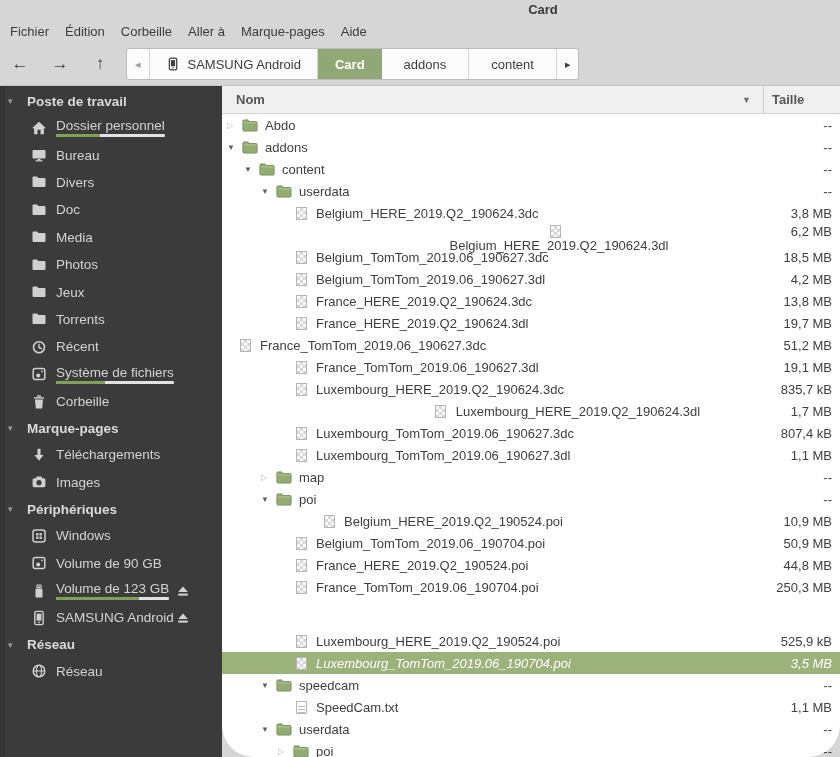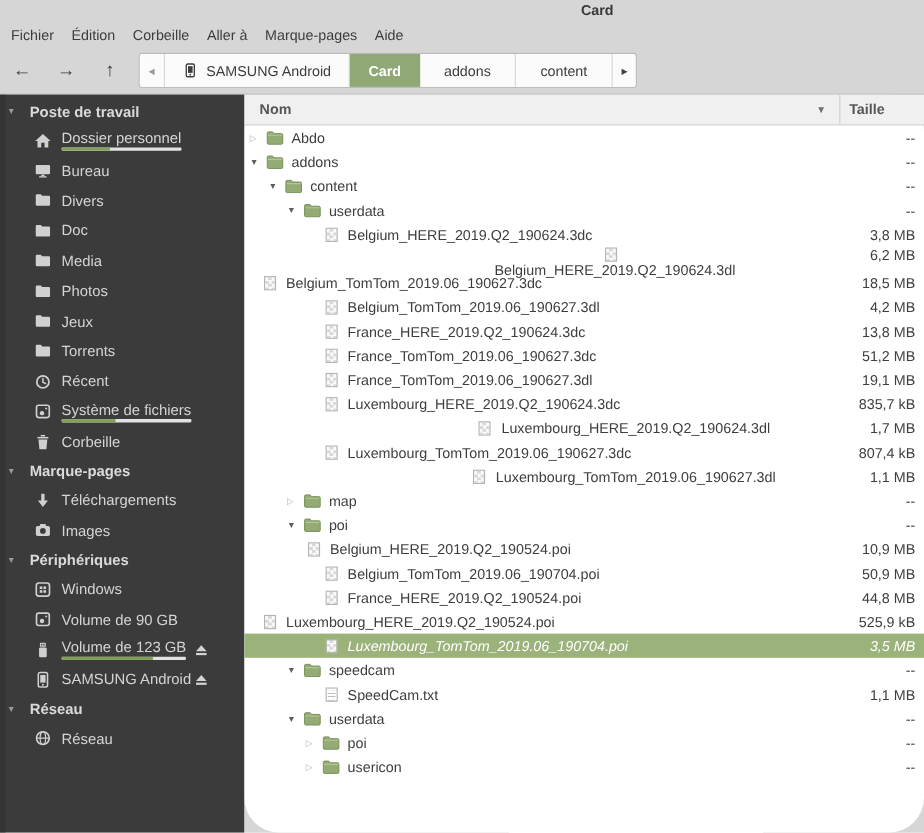--- a/index.html
+++ b/index.html
@@ -425,21 +425,21 @@
             <span class="row-size">3,8 MB</span>
           </div>
           <div class="row" style="padding-left: 56px; flex-direction: column;">
             <span class="expander"></span>
             <span class="tree-icon">
               <span class="fi-generic" style="display: block;"></span>
             </span>
             <span class="row-label">Belgium_HERE_2019.Q2_190624.3dl</span>
             <span class="row-size">6,2 MB</span>
           </div>
-          <div class="row" style="">
+          <div class="row" style="padding-left: 56px;">
             <span class="expander"></span>
             <span class="tree-icon">
               <span class="fi-generic" style="display: block;"></span>
             </span>
             <span class="row-label">Belgium_TomTom_2019.06_190627.3dc</span>
             <span class="row-size">18,5 MB</span>
           </div>
           <div class="row" style="padding-left: 56px; text-align: right;">
             <span class="expander"></span>
             <span class="tree-icon">
@@ -454,20 +454,28 @@
               <span class="fi-generic" style="display: block;"></span>
             </span>
             <span class="row-label">France_HERE_2019.Q2_190624.3dc</span>
             <span class="row-size">13,8 MB</span>
           </div>
           <div class="row" style="padding-left: 56px;">
             <span class="expander"></span>
             <span class="tree-icon">
               <span class="fi-generic" style="display: block;"></span>
             </span>
+            <span class="row-label">France_HERE_2019.Q2_190624.3dl</span>
+            <span class="row-size">19,7 MB</span>
+          </div>
+          <div class="row" style="">
+            <span class="expander"></span>
+            <span class="tree-icon">
+              <span class="fi-generic" style="display: block;"></span>
+            </span>
             <span class="row-label">France_TomTom_2019.06_190627.3dc</span>
             <span class="row-size">51,2 MB</span>
           </div>
           <div class="row" style="padding-left: 56px;">
             <span class="expander"></span>
             <span class="tree-icon">
               <span class="fi-generic" style="display: block;"></span>
             </span>
             <span class="row-label">France_TomTom_2019.06_190627.3dl</span>
             <span class="row-size">19,1 MB</span>
@@ -489,21 +497,21 @@
             <span class="row-size">1,7 MB</span>
           </div>
           <div class="row" style="padding-left: 56px;">
             <span class="expander"></span>
             <span class="tree-icon">
               <span class="fi-generic" style="display: block;"></span>
             </span>
             <span class="row-label">Luxembourg_TomTom_2019.06_190627.3dc</span>
             <span class="row-size">807,4 kB</span>
           </div>
-          <div class="row" style="padding-left: 56px; justify-content: center;">
+          <div class="row" style="padding-left: 56px;">
             <span class="expander"></span>
             <span class="tree-icon">
               <span class="fi-generic" style="display: block;"></span>
             </span>
             <span class="row-label">Luxembourg_TomTom_2019.06_190627.3dl</span>
             <span class="row-size">1,1 MB</span>
           </div>
           <div class="row" style="padding-left: 39px;">
             <span class="expander">▷</span>
             <span class="tree-icon">
@@ -519,21 +527,21 @@
             <span class="expander open">▼</span>
             <span class="tree-icon">
               <svg width="16" height="13" viewBox="0 0 16 13">
                 <path d="M0.9 2.1 Q0.9 0.9 2.1 0.9 L5.9 0.9 L7.2 2.5 L14 2.5 Q15.1 2.5 15.1 3.7 L15.1 11 Q15.1 12.1 14 12.1 L2.1 12.1 Q0.9 12.1 0.9 11 Z" fill="#94ab74" stroke="#76905b" stroke-width="0.9"></path>
                 <path d="M1.5 3.9 L14.5 3.9" stroke="#b3c695" stroke-width="1"></path>
               </svg>
             </span>
             <span class="row-label">poi</span>
             <span class="row-size">--</span>
           </div>
-          <div class="row" style="padding-left: 40px;">
+          <div class="row" style="padding-left: 84px;">
             <span class="expander"></span>
             <span class="tree-icon">
               <span class="fi-generic" style="display: block;"></span>
             </span>
             <span class="row-label">Belgium_HERE_2019.Q2_190524.poi</span>
             <span class="row-size">10,9 MB</span>
           </div>
           <div class="row" style="padding-left: 56px;">
             <span class="expander"></span>
             <span class="tree-icon">
@@ -543,21 +551,29 @@
             <span class="row-size">50,9 MB</span>
           </div>
           <div class="row" style="padding-left: 56px;">
             <span class="expander"></span>
             <span class="tree-icon">
               <span class="fi-generic" style="display: block;"></span>
             </span>
             <span class="row-label">France_HERE_2019.Q2_190524.poi</span>
             <span class="row-size">44,8 MB</span>
           </div>
-          <div class="row" style="">
+          <div class="row" style="padding-left: 56px;">
+            <span class="expander"></span>
+            <span class="tree-icon">
+              <span class="fi-generic" style="display: block;"></span>
+            </span>
+            <span class="row-label">France_TomTom_2019.06_190704.poi</span>
+            <span class="row-size">250,3 MB</span>
+          </div>
+          <div class="row" style="padding-left: 56px; margin-top: 32px;">
             <span class="expander"></span>
             <span class="tree-icon">
               <span class="fi-generic" style="display: block;"></span>
             </span>
             <span class="row-label">Luxembourg_HERE_2019.Q2_190524.poi</span>
             <span class="row-size">525,9 kB</span>
           </div>
           <div class="row selected" style="padding-left: 56px;">
             <span class="expander"></span>
             <span class="tree-icon">

